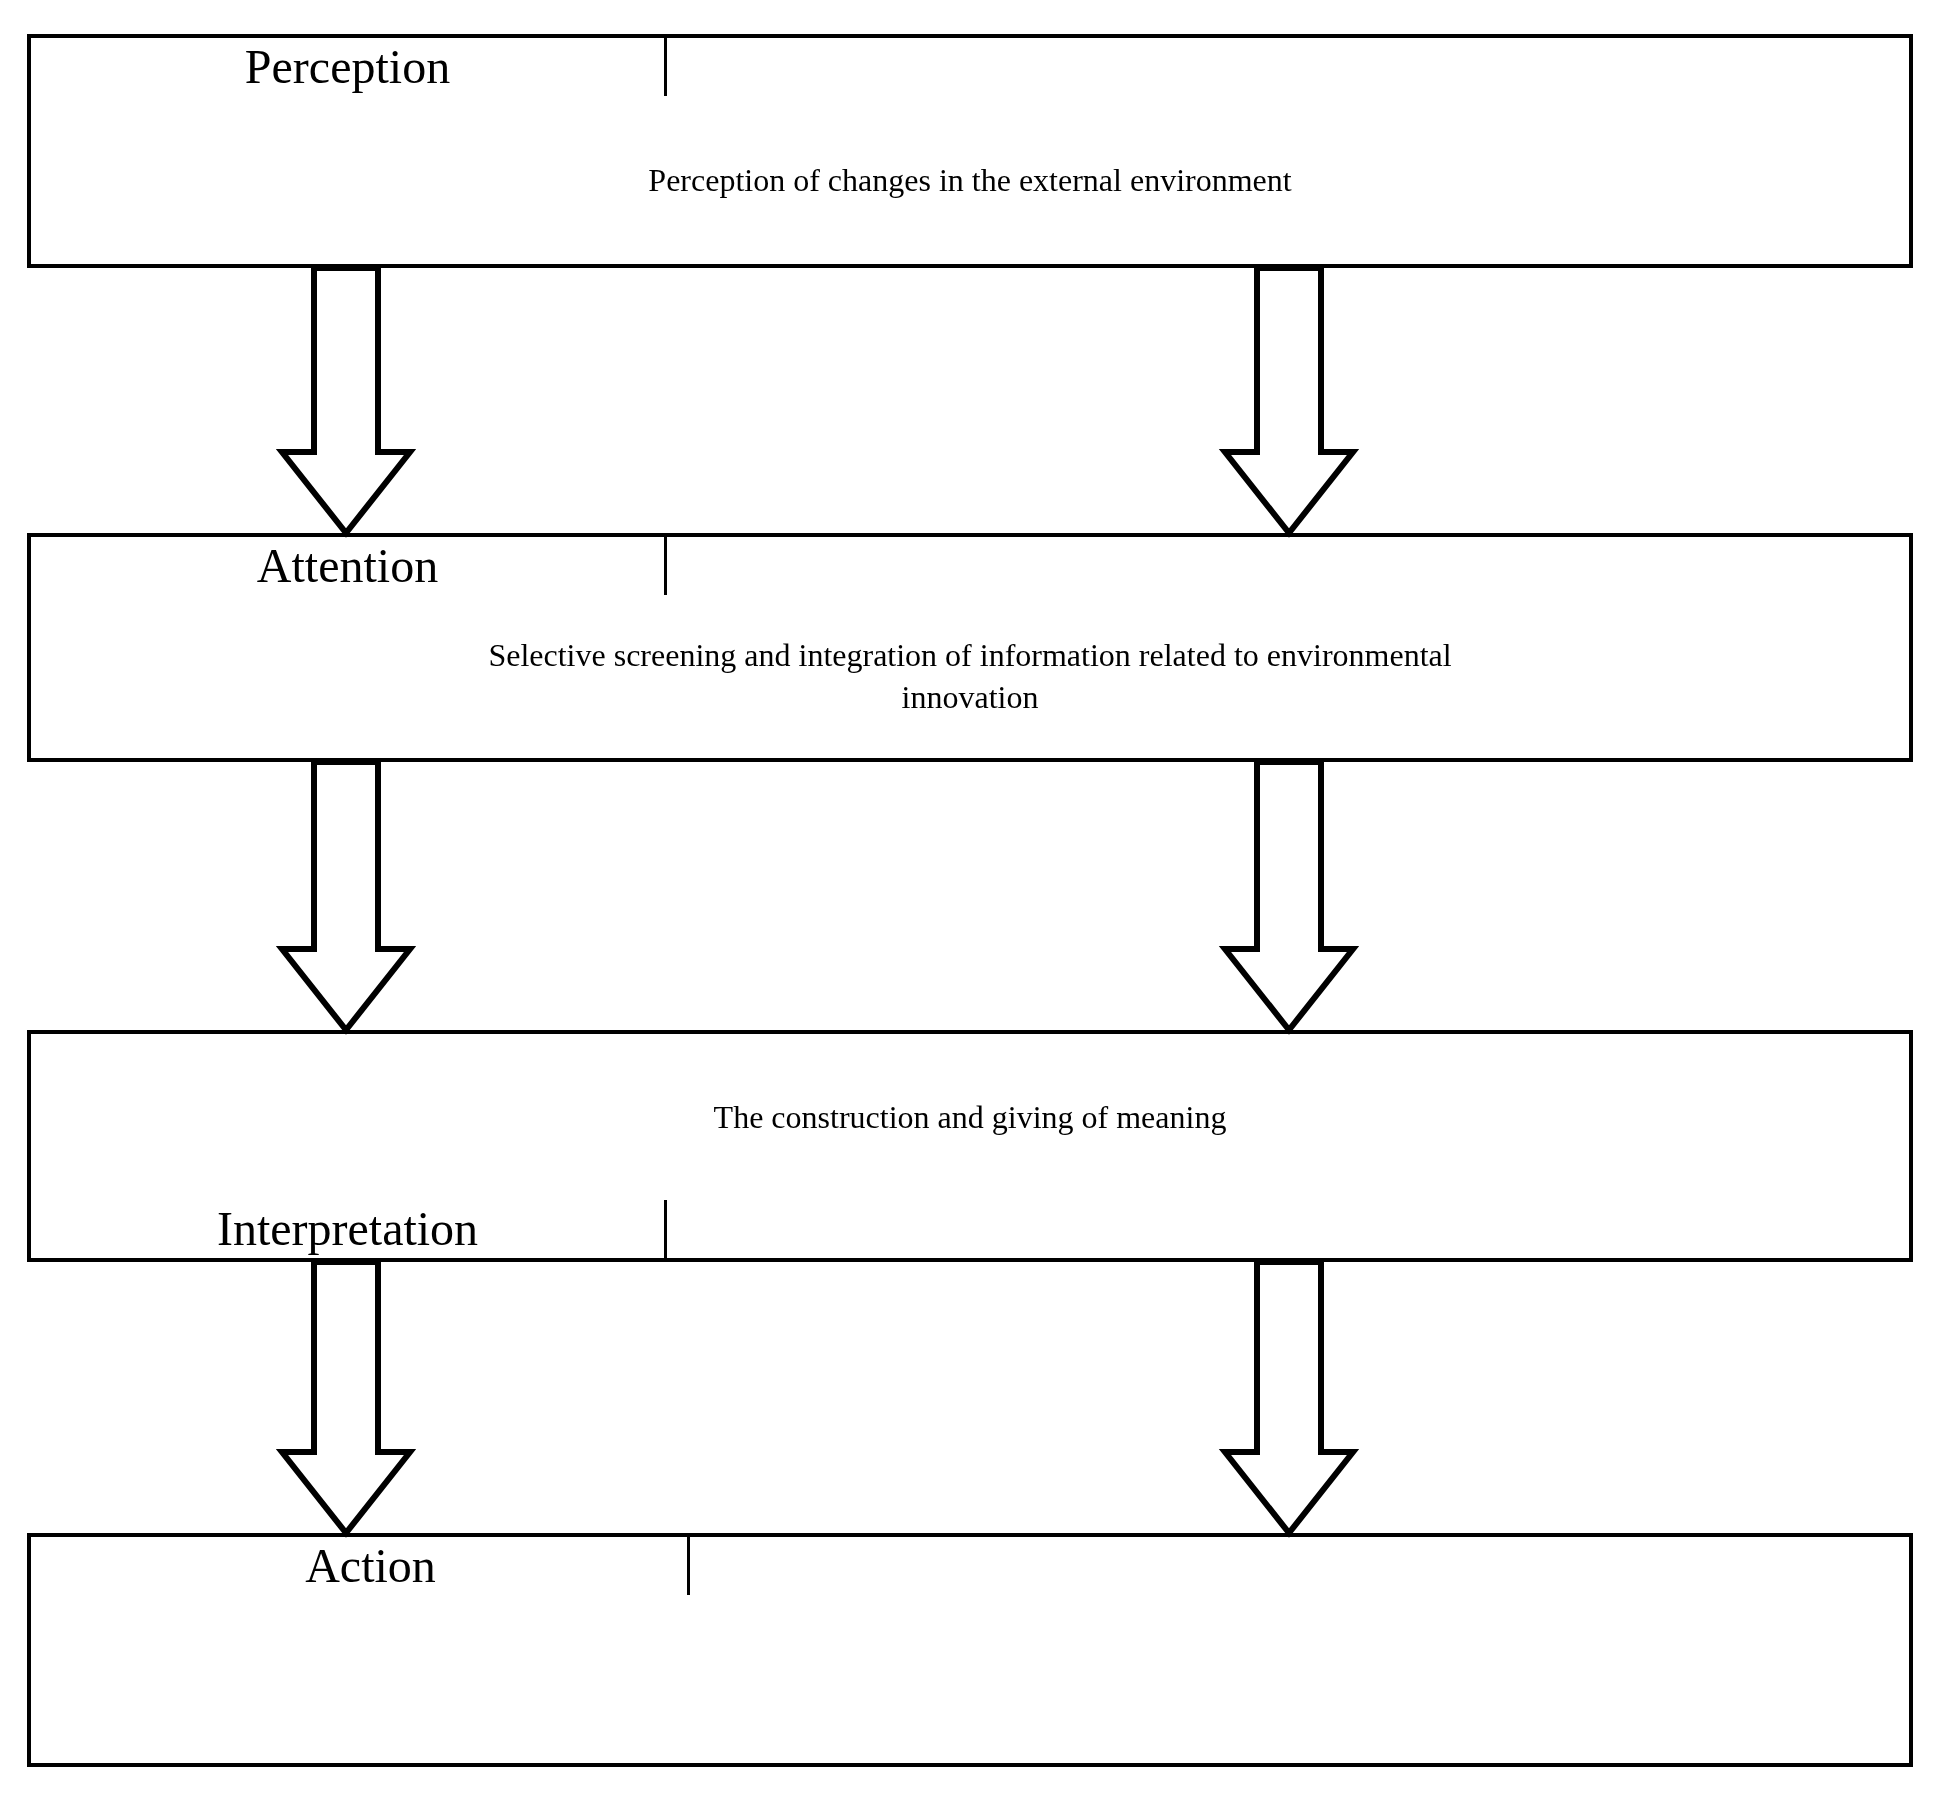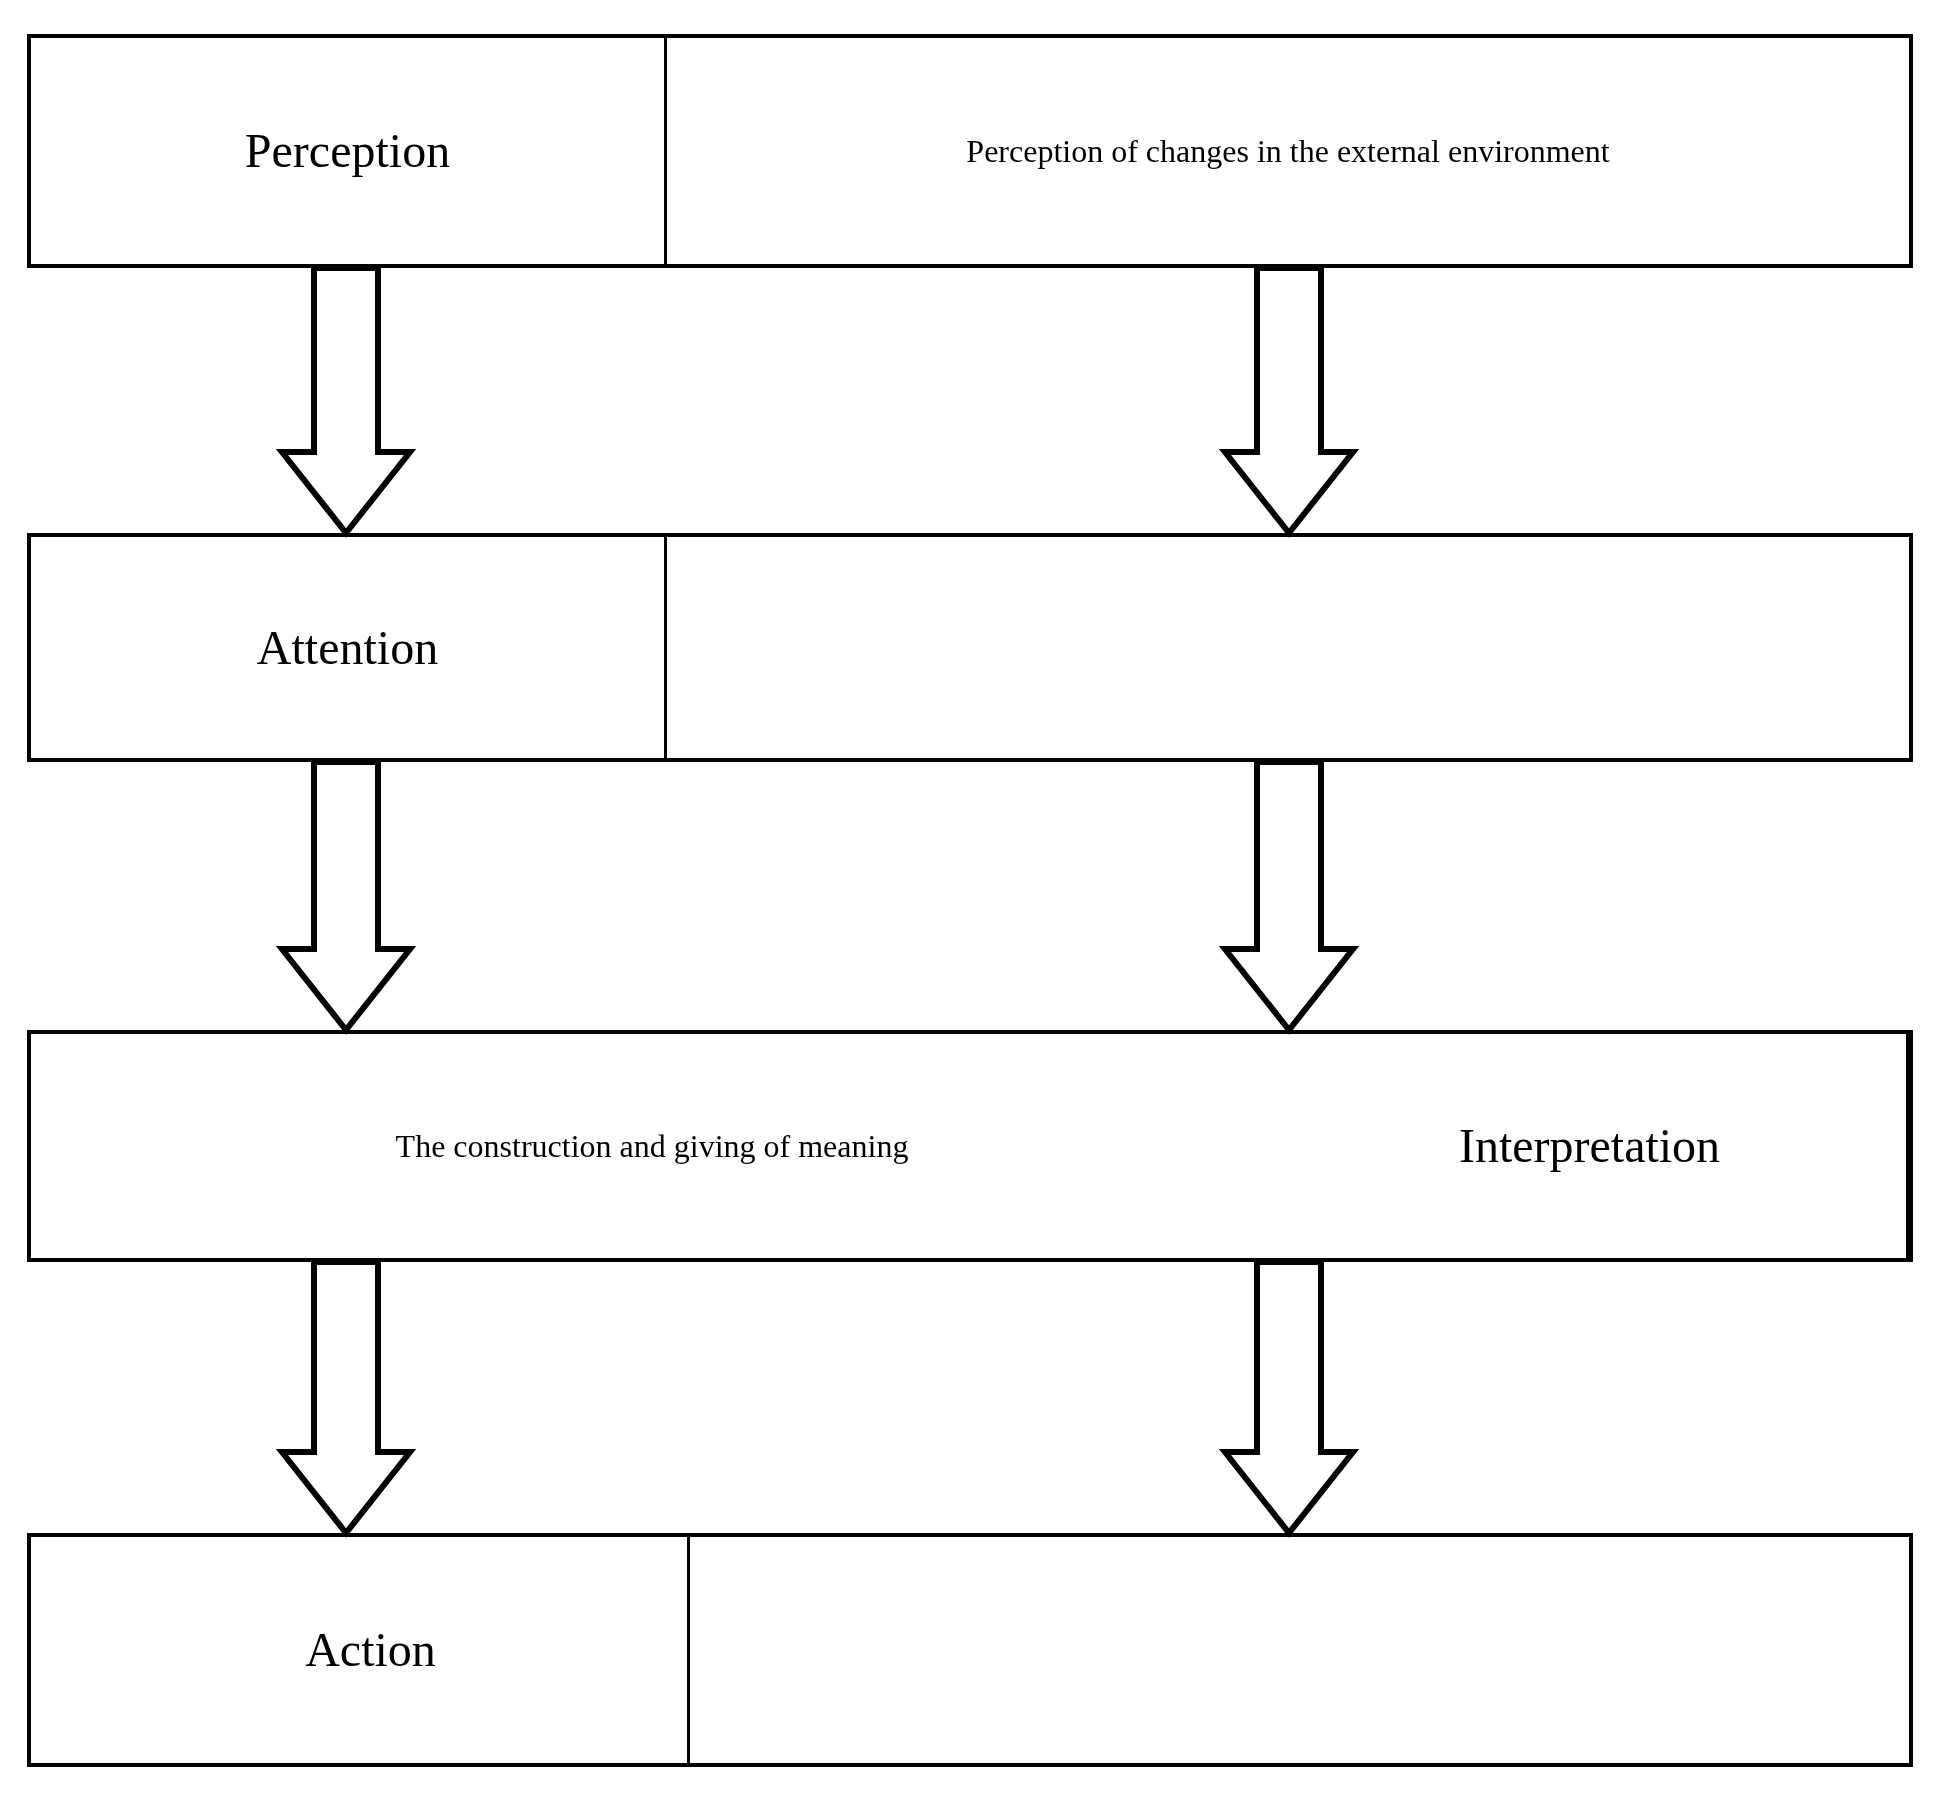--- a/index.html
+++ b/index.html
@@ -21,21 +21,21 @@
     left: 0;
     top: 0;
     width: 1938px;
     height: 1807px;
   }
   .row-box {
     position: absolute;
     left: 27px;
     box-sizing: border-box;
     display: flex;
-    flex-direction: row;
+    flex-direction: column;
     border: 4px solid #000000;
     width: 1886px;
     background: transparent;
   }
   .cell {
     box-sizing: border-box;
     display: flex;
     align-items: center;
     justify-content: center;
     text-align: center;
@@ -87,20 +87,23 @@
     </div>
     <div class="cell cell-desc">
       <span class="desc-text">Perception of changes in the external environment</span>
     </div>
   </div>
 
   <div class="row-box row-2">
     <div class="cell cell-stage">
       <span>Attention</span>
     </div>
+    <div class="cell cell-desc">
+      <span class="desc-text">Selective screening and integration of information related to environmental innovation</span>
+    </div>
   </div>
 
   <div class="row-box row-3">
     <div class="cell cell-desc">
       <span class="desc-text">The construction and giving of meaning</span>
     </div>
     <div class="cell cell-stage">
       <span>Interpretation</span>
     </div>
   </div>

